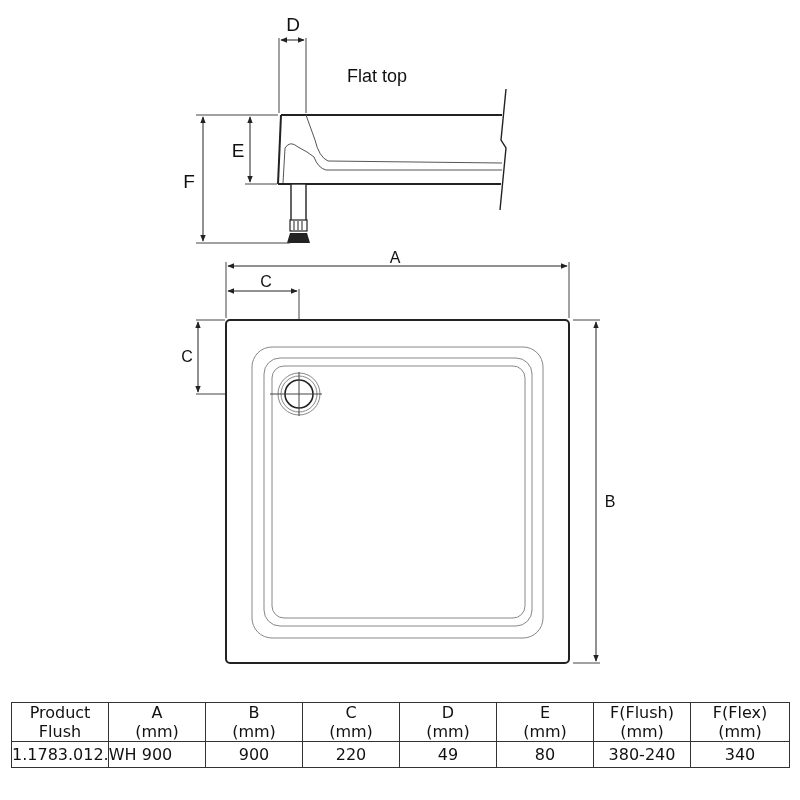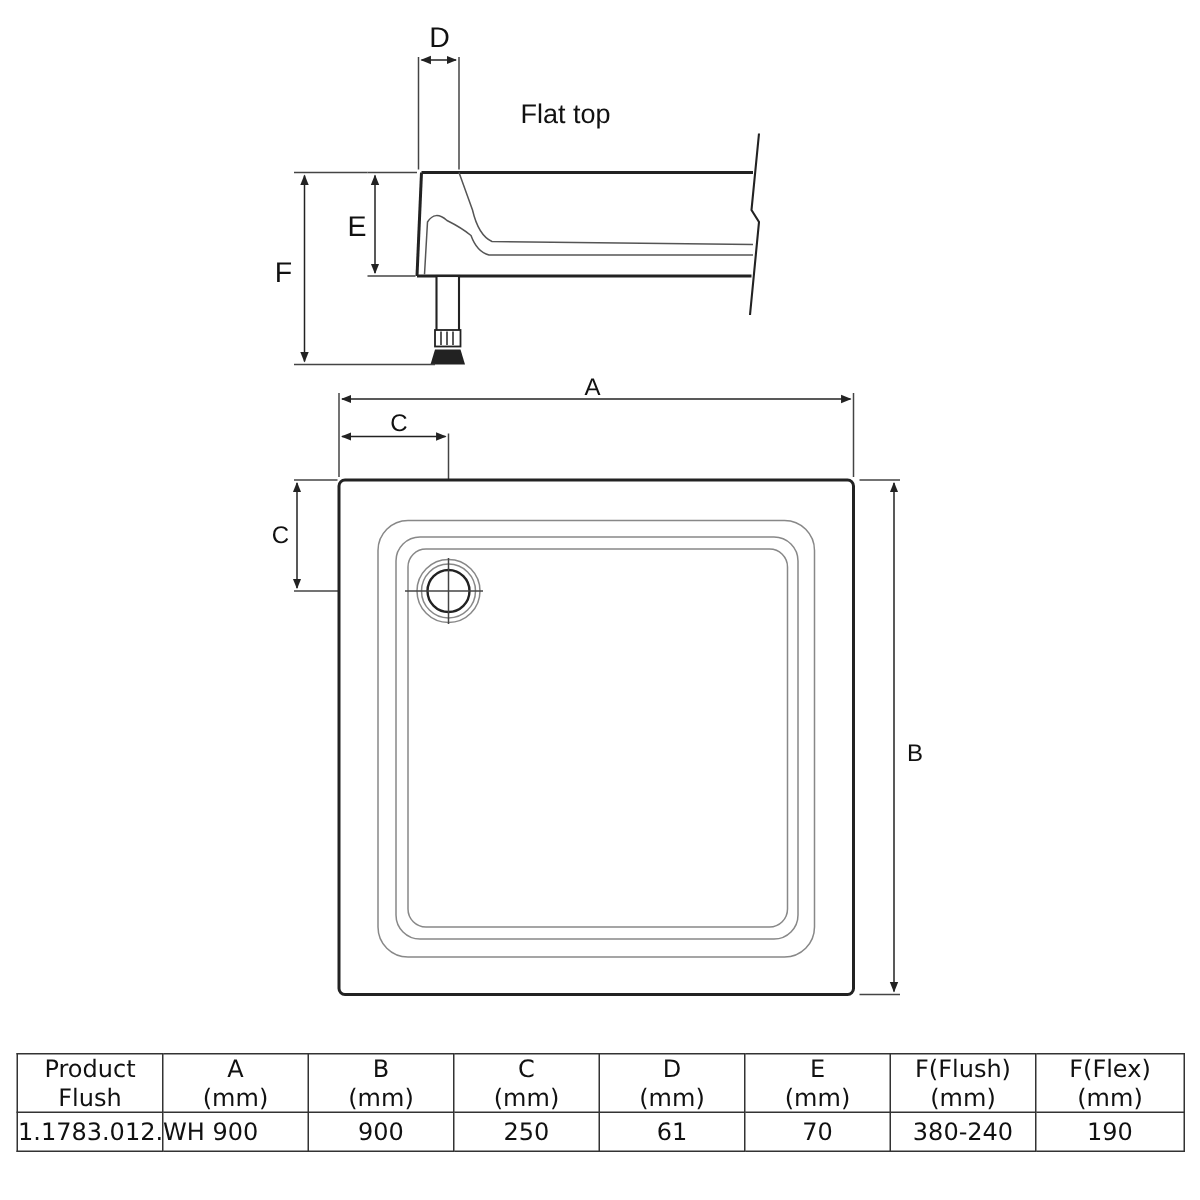--- a/index.html
+++ b/index.html
@@ -157,20 +157,20 @@
           <span>F(Flex)</span>
           <span>(mm)</span>
         </th>
     </tr>
   </thead>
   <tbody>
     <tr>
       <td>1.1783.012.WH</td>
       <td>900</td>
       <td>900</td>
-      <td>250</td>
-      <td>61</td>
-      <td>70</td>
+      <td>220</td>
+      <td>49</td>
+      <td>80</td>
       <td>380-240</td>
-      <td>190</td>
+      <td>340</td>
     </tr>
   </tbody>
 </table>
 
 </body></html>

